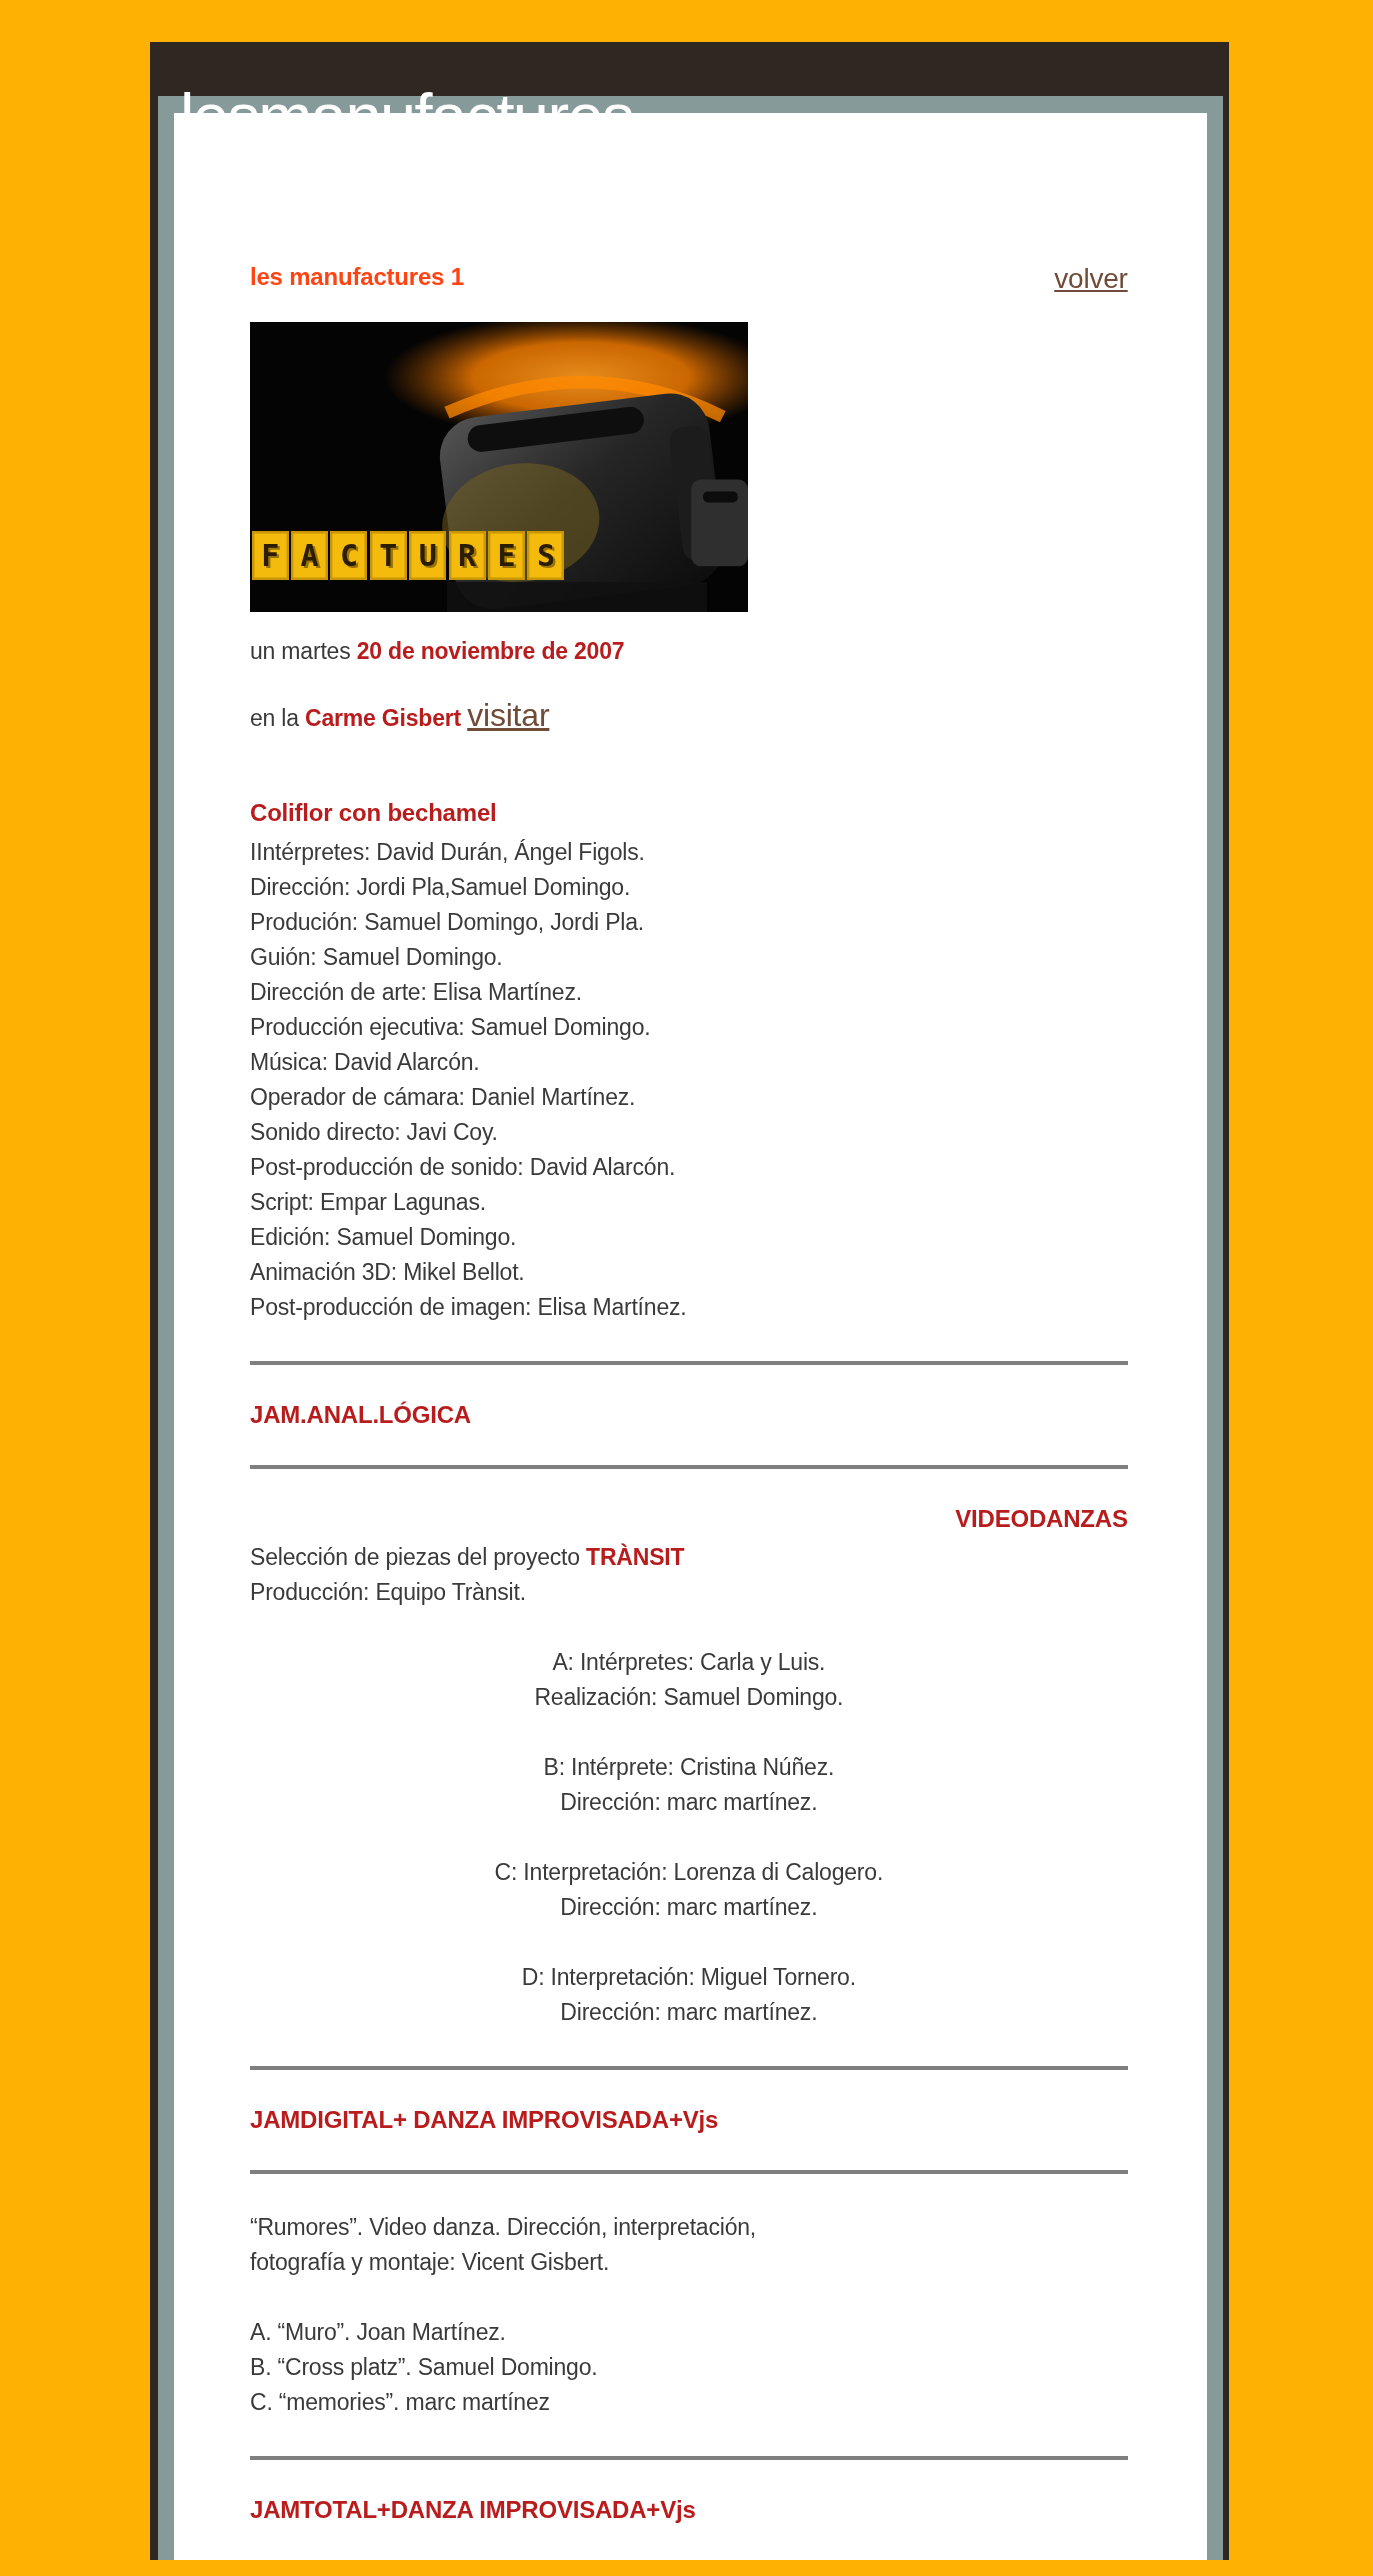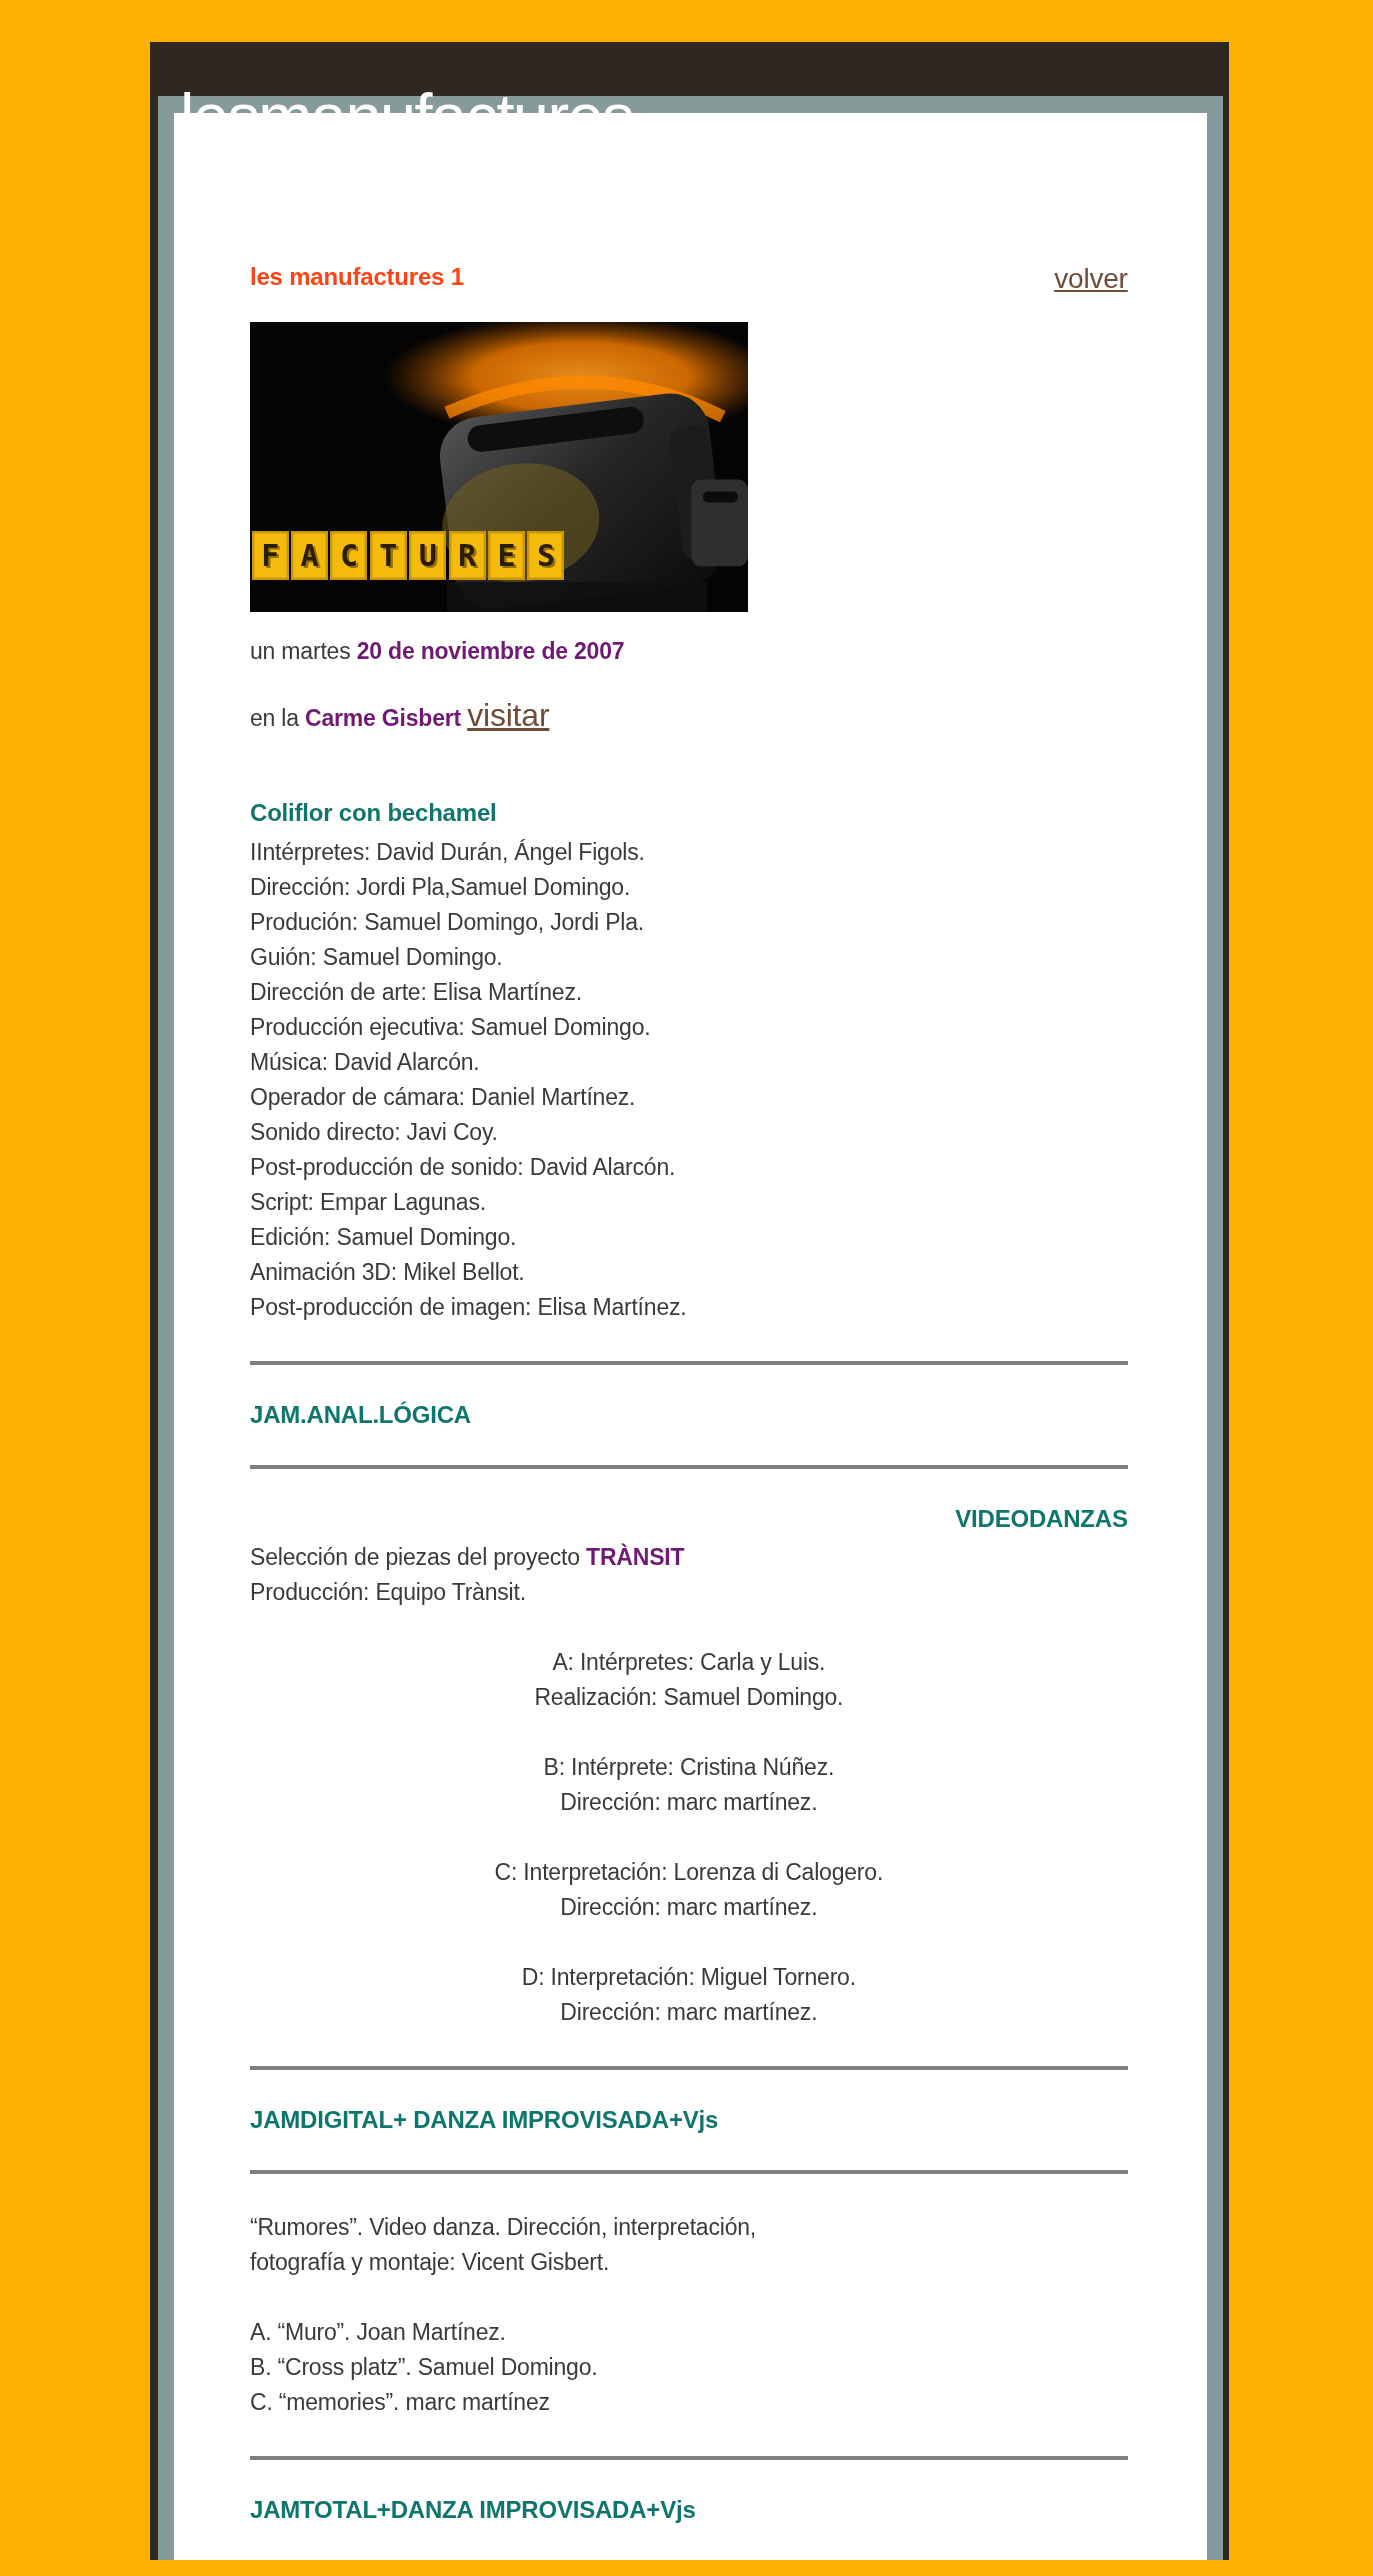--- a/index.html
+++ b/index.html
@@ -25,23 +25,23 @@
   .tiles{position:absolute;left:1.6px;bottom:32px;display:flex;gap:2.4px;}
   .tile{
     width:37px;height:49px;background:#F4BA0C;
     display:flex;align-items:center;justify-content:center;
     font-family:"DejaVu Sans Mono",monospace;font-weight:bold;font-size:30px;color:#2B1D02;
     text-shadow:2.4px 2.4px 0 rgba(43,29,2,.45);
     box-shadow:inset 0 0 0 2.4px rgba(100,70,0,.30);
   }
   .date-line{margin:22px 0 0;line-height:35px;}
   .venue-line{margin:27px 0 0;line-height:38px;}
-  .red{color:#701a75;font-weight:bold;}
+  .red{color:#b91c1c;font-weight:bold;}
   .visitar{font-size:32px;color:#6F4B38;text-decoration:underline;cursor:pointer;}
-  .section-title{font-size:24px;line-height:28px;color:#0f766e;font-weight:bold;margin:0;}
+  .section-title{font-size:24px;line-height:28px;color:#b91c1c;font-weight:bold;margin:0;}
   .coliflor-title{margin-top:62px;}
   .credits{margin-top:8px;}
   .line{line-height:35px;}
   .divider{border:none;height:4px;background:#7F7F7F;margin:36px 0;}
   .vd-title{margin-top:28px;text-align:right;}
   .vd-intro{margin:6.3px 0 0;line-height:35px;}
   .pair{margin-top:35px;text-align:center;}
   .rumores{margin-top:32px;}
   .works{margin-top:35px;}
 </style>

